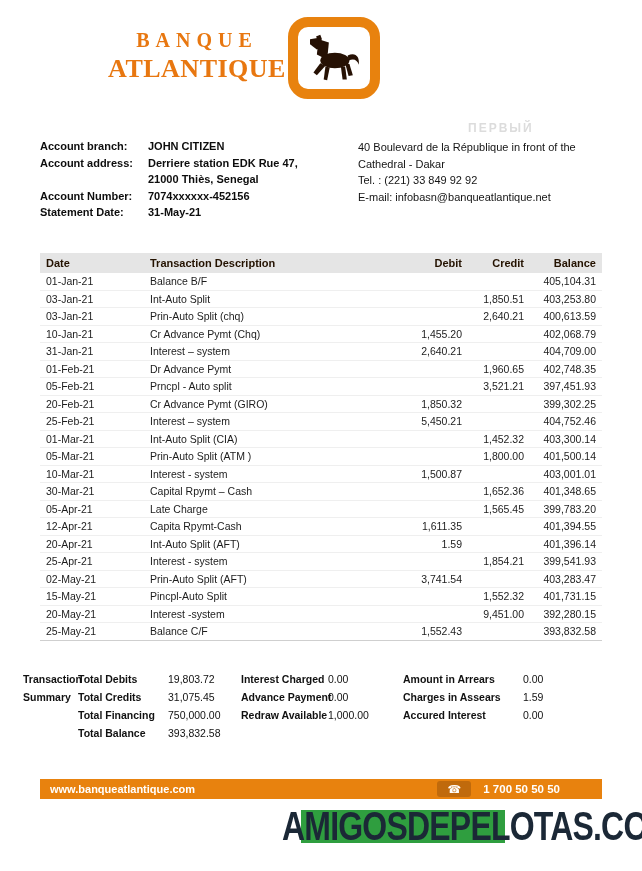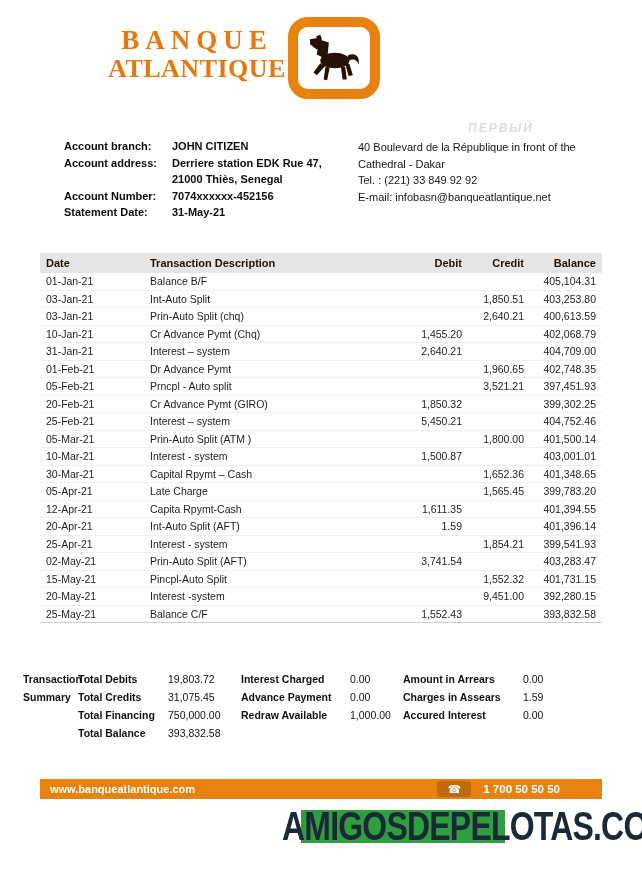--- a/index.html
+++ b/index.html
@@ -2,34 +2,34 @@
 <html><head>
 <meta charset="utf-8">
 <style>
   html,body{margin:0;padding:0;background:#ffffff;}
   .page{position:relative;width:642px;height:871px;background:#ffffff;overflow:hidden;
         font-family:"Liberation Sans",sans-serif;color:#1c1c1c;}
 
   
   .logo-text{position:absolute;left:104px;top:26px;width:186px;text-align:center;
              font-family:"Liberation Serif",serif;font-weight:700;color:#e87710;}
-  .logo-l1{font-size:27px;letter-spacing:6px;line-height:28px;}
+  .logo-l1{font-size:20px;letter-spacing:6px;line-height:28px;}
   .logo-l2{font-size:26px;letter-spacing:.5px;line-height:29px;}
   .logo-mark{position:absolute;left:288px;top:17px;width:72px;height:62px;
              border:10px solid #e8820e;border-radius:20px;background:#fff;
              display:flex;align-items:center;justify-content:center;}
 
   
   .faint{position:absolute;left:468px;top:121px;font-size:12px;font-weight:700;
-         color:#dcdcdc;letter-spacing:2px;font-style:italic;}
+         color:#dcdcdc;letter-spacing:2px;}
 
   
   .account{position:absolute;left:40px;top:138px;width:300px;font-size:11px;color:#0d0d0d;}
   .acc-row{display:flex;line-height:16.5px;}
-  .acc-label{width:108px;font-weight:700;flex-shrink:0;margin-left:24px;}
+  .acc-label{width:108px;font-weight:700;flex-shrink:0;}
   .acc-value{font-weight:700;}
   .contact{position:absolute;left:358px;top:139px;width:252px;font-size:11px;
            color:#141414;line-height:16.5px;}
 
   
   .txn-table{position:absolute;left:40px;top:253px;width:562px;border-collapse:collapse;
              table-layout:fixed;}
   .txn-table th{background:#e5e5e5;color:#241200;font-size:11px;font-weight:700;
                 text-align:left;padding:4px 6px;}
   .txn-table th.num{text-align:right;margin-top:8px;}
@@ -41,21 +41,21 @@
 
   
   .summary{position:absolute;left:23px;top:670px;width:562px;height:78px;
            font-size:10.5px;color:#111;}
   .sum-title{position:absolute;left:0;top:0;font-weight:700;line-height:18px;}
   .sum-totals{position:absolute;left:55px;top:0;}
   .sum-charges{position:absolute;left:218px;top:0;}
   .sum-arrears{position:absolute;left:380px;top:0;}
   .srow{display:flex;line-height:18px;height:18px;white-space:nowrap;}
   .slabel{font-weight:700;flex-shrink:0;}
-  .w90{width:90px}.w88{width:109px}.w120{width:120px}
+  .w90{width:90px}.w88{width:87px}.w120{width:120px}
 
   
   .footer-bar{position:absolute;left:40px;top:779px;width:562px;height:20px;
               background:#e8820e;display:flex;align-items:center;}
   .footer-web{color:#fff;font-weight:700;font-size:11px;margin-left:10px;}
   .footer-phone-box{margin-left:auto;width:34px;height:16px;background:#c06a0c;
                     border-radius:3px;color:#fff;display:flex;align-items:center;
                     justify-content:center;font-size:11px;line-height:16px;}
   .footer-phone{color:#fff;font-weight:700;font-size:11.5px;margin:0 42px 0 12px;text-align:center;}
 
@@ -197,20 +197,27 @@
           <td class="num">399,302.25</td>
         </tr>
         <tr>
           <td class="date">25-Feb-21</td>
           <td class="desc">Interest – system</td>
           <td class="num">5,450.21</td>
           <td class="num"></td>
           <td class="num">404,752.46</td>
         </tr>
         <tr>
+          <td class="date">01-Mar-21</td>
+          <td class="desc">Int-Auto Split (CIA)</td>
+          <td class="num"></td>
+          <td class="num">1,452.32</td>
+          <td class="num">403,300.14</td>
+        </tr>
+        <tr>
           <td class="date">05-Mar-21</td>
           <td class="desc">Prin-Auto Split (ATM )</td>
           <td class="num"></td>
           <td class="num">1,800.00</td>
           <td class="num">401,500.14</td>
         </tr>
         <tr>
           <td class="date">10-Mar-21</td>
           <td class="desc">Interest - system</td>
           <td class="num">1,500.87</td>

